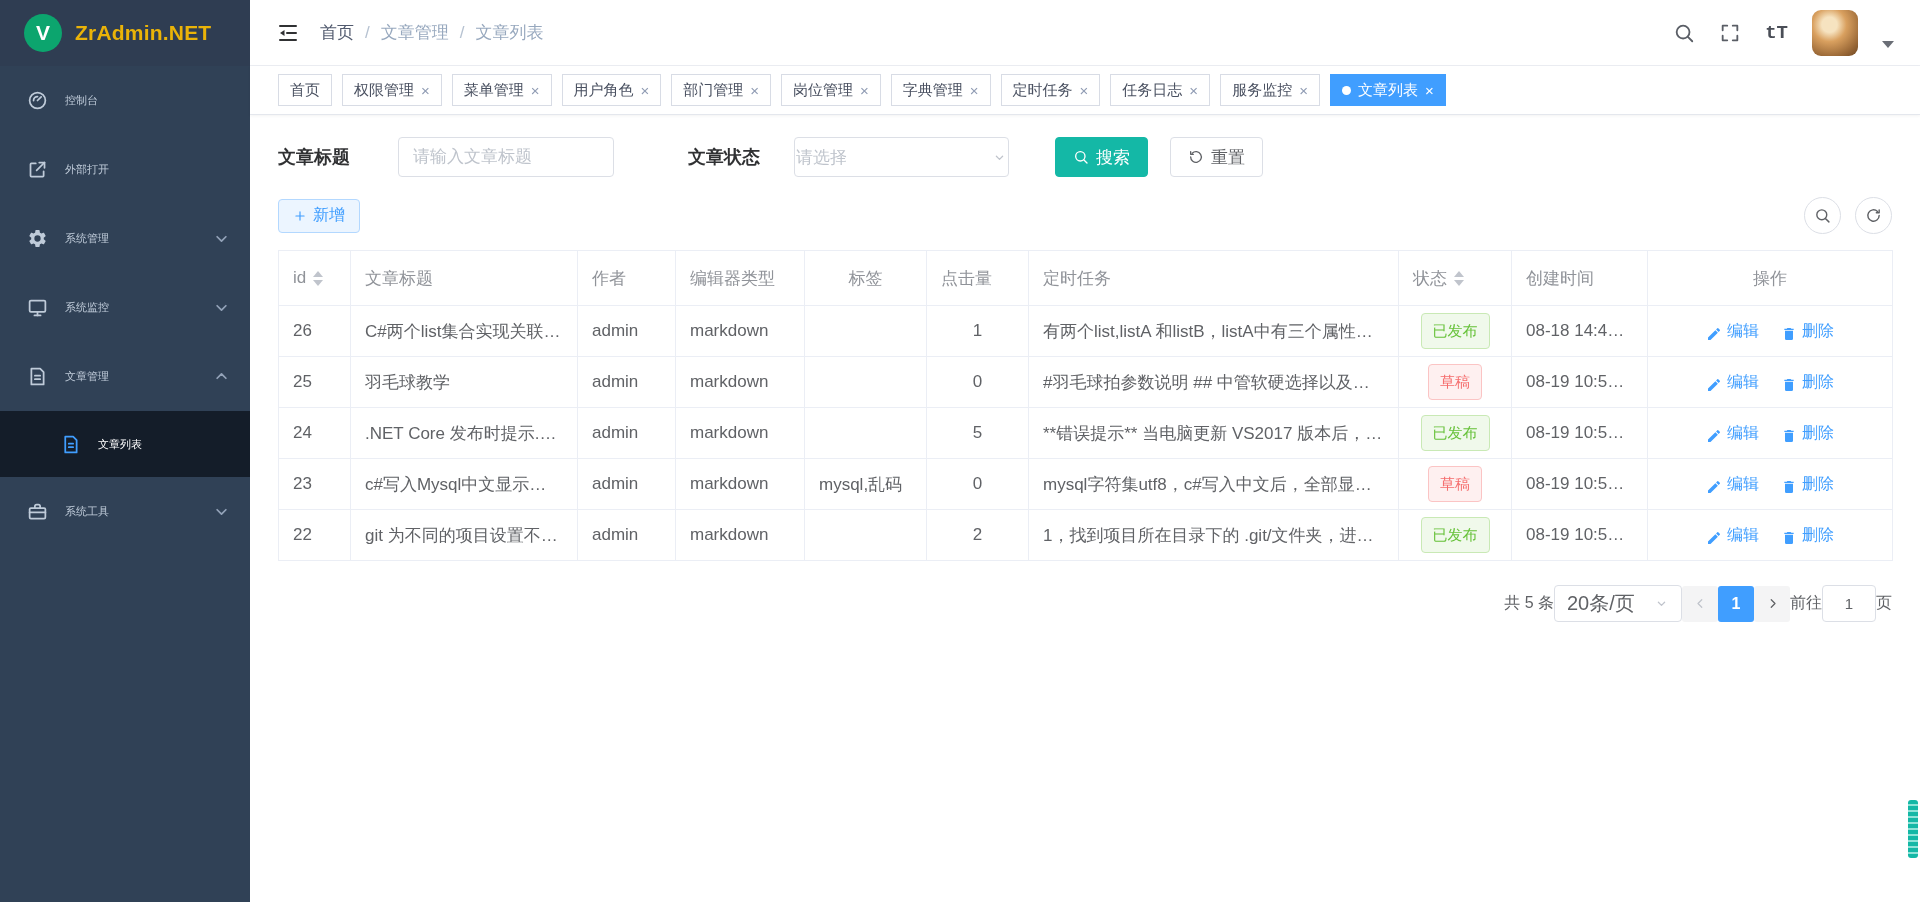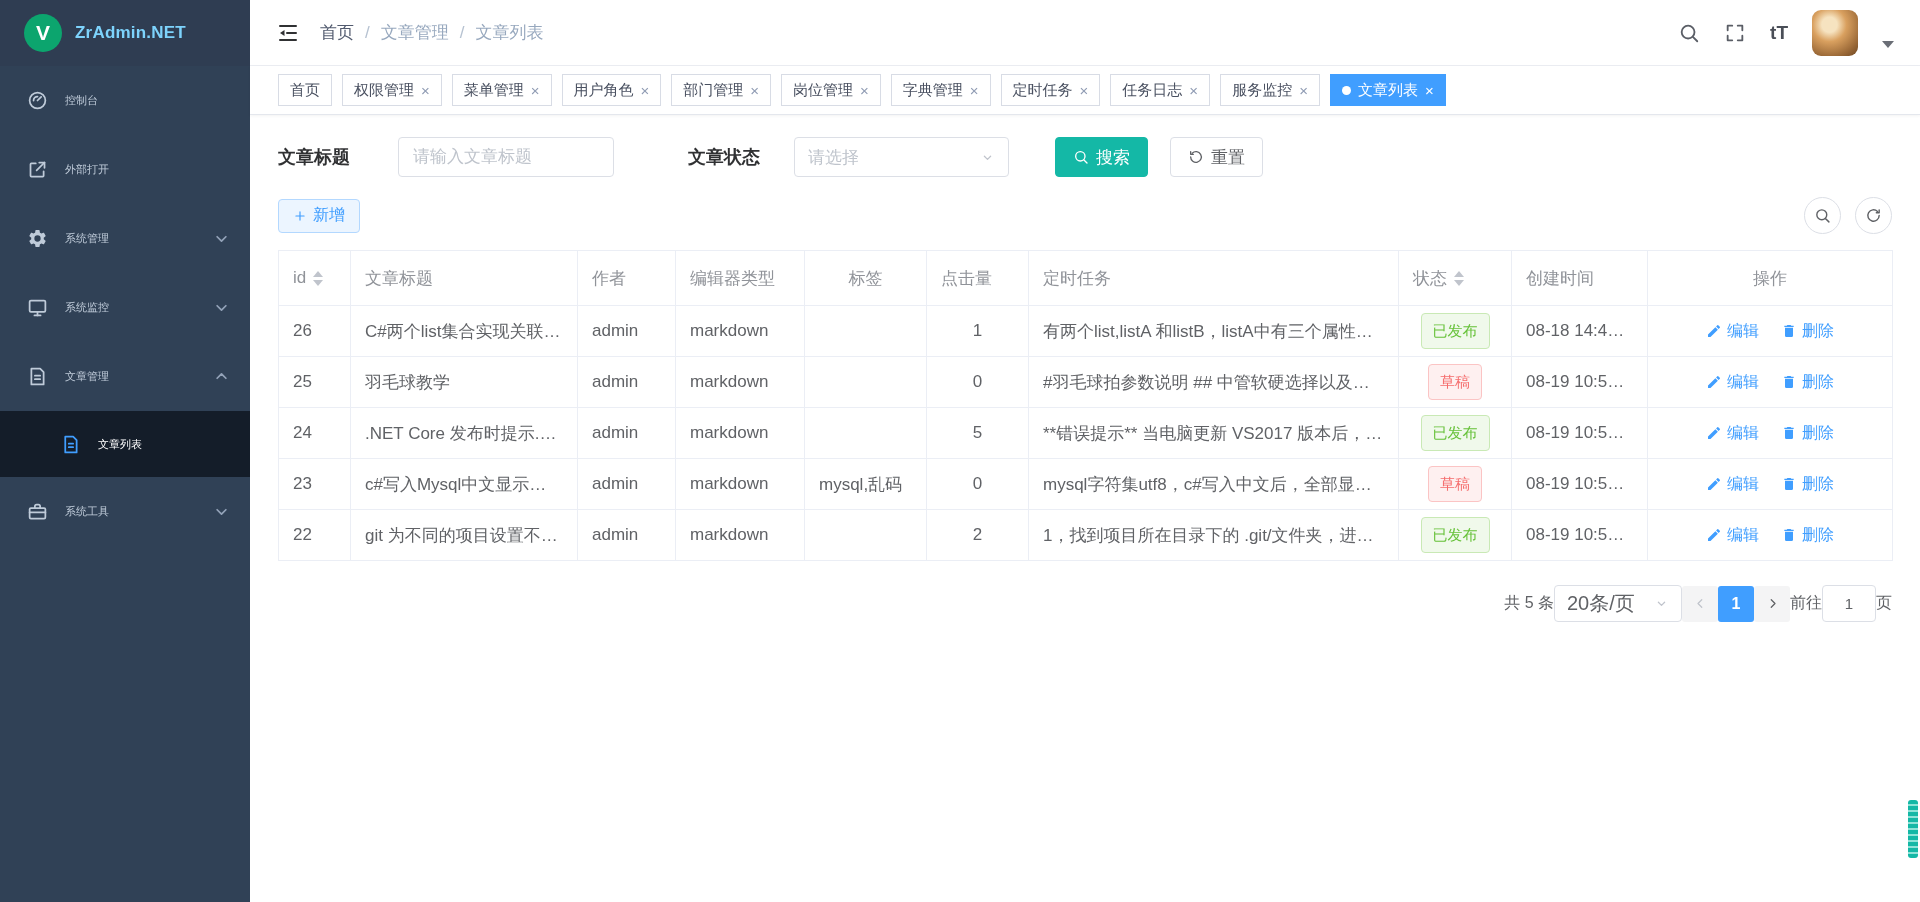--- a/index.html
+++ b/index.html
@@ -10,42 +10,42 @@
   }
   
   [data-icon], .svgicon { display: inline-flex; align-items: center; justify-content: center; }
   [data-icon] svg, .svgicon svg { width: 100%; height: 100%; stroke: currentColor; fill: none; stroke-width: 2; stroke-linecap: round; stroke-linejoin: round; }
 
   
   .sidebar { width: 250px; height: 100%; background: #304156; flex-shrink: 0; }
   .logo { height: 66px; display: flex; align-items: center; padding-left: 24px; gap: 13px; background: #2f3d52; }
   .logo-circle { width: 38px; height: 38px; border-radius: 50%; background: #0ca56e; color: #fff; display: flex;
     align-items: center; justify-content: center; font-weight: bold; font-size: 21px; }
-  .logo-title { color: #7dd3fc; font-size: 17px; font-weight: 700; letter-spacing: .2px; }
+  .logo-title { color: #eab308; font-size: 21px; font-weight: 700; letter-spacing: .2px; }
   .menu-item { height: 69px; display: flex; align-items: center; padding: 0 18px 0 27px; gap: 17px;
     font-size: 11px; color: #bfcbd9; cursor: pointer; }
   .menu-item .svgicon { width: 21px; height: 21px; flex-shrink: 0; }
   .menu-label { white-space: nowrap; }
   .menu-arrow { width: 15px; height: 15px; margin-left: auto; color: #93a2b8; stroke-width: 2.4; }
   .submenu { background: #1f2d3d; }
   .submenu .menu-item { height: 66px; padding-left: 60px; }
   .submenu .menu-item.active { background: #141d29; color: #fff; }
   .submenu .menu-item.active .svgicon { color: #409eff; }
 
   
   .main { flex: 1; min-width: 0; display: flex; flex-direction: column; background: #fff; }
 
   .topbar { height: 66px; display: flex; align-items: center; padding: 0 26px; border-bottom: 1px solid #eceef3; background: #fff; }
   .hamburger { width: 24px; height: 24px; color: #303133; cursor: pointer; }
   .breadcrumb { display: flex; align-items: center; gap: 11px; margin-left: 20px; font-size: 17px; }
   .crumb { color: #97a8be; cursor: pointer; }
   .crumb.first { color: #515a6e; }
   .crumb-sep { color: #b6c2d1; }
   .header-right { margin-left: auto; display: flex; align-items: center; gap: 24px; }
-  .hicon { width: 22px; height: 22px; color: #5a5e66; cursor: pointer; }
+  .hicon { width: 22px; height: 22px; color: #5a5e66; cursor: pointer; font-family: Liberation Mono, monospace; }
   .font-icon { width: auto; font-size: 19px; font-weight: 600; color: #4a4e57; }
   .avatar { width: 46px; height: 46px; border-radius: 9px; cursor: pointer;
     background: radial-gradient(circle at 38% 32%, #f6e3c0 0 18%, #d9a05f 40%, #9c6a38 75%, #6e4722 100%); }
   .user-caret { width: 0; height: 0; border-left: 6px solid transparent; border-right: 6px solid transparent;
     border-top: 7px solid #6a6e76; align-self: flex-end; margin-bottom: 8px; cursor: pointer; }
 
   .tabbar { height: 49px; display: flex; align-items: center; gap: 10px; padding: 0 28px;
     background: #fff; border-bottom: 1px solid #e4e7ed; box-shadow: 0 1px 3px rgba(0,0,0,.05); }
   .tab { height: 32px; display: inline-flex; align-items: center; gap: 7px; padding: 0 11px;
     border: 1px solid #d8dce5; background: #fff; color: #495060; font-size: 15px; cursor: pointer; white-space: nowrap; }
@@ -57,21 +57,21 @@
   .content { flex: 1; padding: 22px 28px 0; position: relative; }
 
   
   .filter-row { display: flex; align-items: center; }
   .filter-label { font-size: 18px; font-weight: 700; color: #303133; white-space: nowrap; }
   .title-input { width: 216px; height: 40px; border: 1px solid #dcdfe6; border-radius: 4px; padding: 0 14px;
     font-size: 17px; color: #606266; margin-left: 48px; outline: none; font-family: inherit; }
   .title-input::placeholder { color: #bfc4cc; }
   .status-label { margin-left: 74px; }
   .select { width: 215px; height: 40px; border: 1px solid #dcdfe6; border-radius: 4px; margin-left: 34px;
-    display: flex; align-items: center; justify-content: space-between; padding: 0 13px; cursor: pointer; background: #fff; }
+    display: flex; align-items: center; justify-content: space-between; padding: 0 1px; cursor: pointer; background: #fff; }
   .select-placeholder { color: #bfc4cc; font-size: 17px; }
   .select-caret { width: 15px; height: 15px; color: #c0c4cc; }
   .btn { height: 40px; border-radius: 4px; font-size: 17px; display: inline-flex; align-items: center; gap: 7px;
     padding: 0 17px; cursor: pointer; border: 1px solid transparent; font-family: inherit; }
   .btn-ic { width: 16px; height: 16px; }
   .search-btn { margin-left: 46px; background: #14b8a6; border-color: #14b8a6; color: #fff; }
   .reset-btn { margin-left: 22px; background: #fff; border-color: #dcdfe6; color: #606266; }
 
   
   .toolbar-row { display: flex; align-items: center; margin-top: 20px; }
@@ -90,21 +90,21 @@
   .grid td { height: 51px; color: #606266; }
   .th-wrap { display: inline-flex; align-items: center; gap: 7px; }
   .sort-carets { display: inline-flex; flex-direction: column; align-items: center; cursor: pointer; }
   .caret-up { width: 0; height: 0; border-left: 5px solid transparent; border-right: 5px solid transparent;
     border-bottom: 6px solid #c0c4cc; margin-bottom: 3px; }
   .caret-down2 { width: 0; height: 0; border-left: 5px solid transparent; border-right: 5px solid transparent;
     border-top: 6px solid #c0c4cc; }
   .badge { display: inline-block; padding: 8px 11px; font-size: 15px; border-radius: 4px; line-height: 1.2; }
   .badge.success { color: #67c23a; background: #f0f9eb; border: 1px solid #c9e9b5; }
   .badge.danger { color: #f56c6c; background: #fef0f0; border: 1px solid #fbc4c4; }
-  .op-link { color: #409eff; display: inline-flex; align-items: center; gap: 5px; font-size: 16px;
+  .op-link { color: #409eff; display: inline-flex; align-items: flex-end; gap: 5px; font-size: 16px;
     margin: 12px 11px; cursor: pointer; text-decoration: none; }
   .op-link .svgicon { width: 16px; height: 16px; }
 
   
   .pagination { display: flex; align-items: center; justify-content: flex-end; margin-top: 24px;
     font-size: 16px; color: #606266; }
   .page-size-select { width: 128px; height: 37px; border: 1px solid #dcdfe6; border-radius: 4px;
     display: flex; align-items: center; justify-content: space-between; padding: 0 12px; cursor: pointer; font-size: 20px; }
   .pg-btn { width: 36px; height: 36px; background: #f4f4f5; border-radius: 3px; display: inline-flex;
     align-items: center; justify-content: center; cursor: pointer; }

